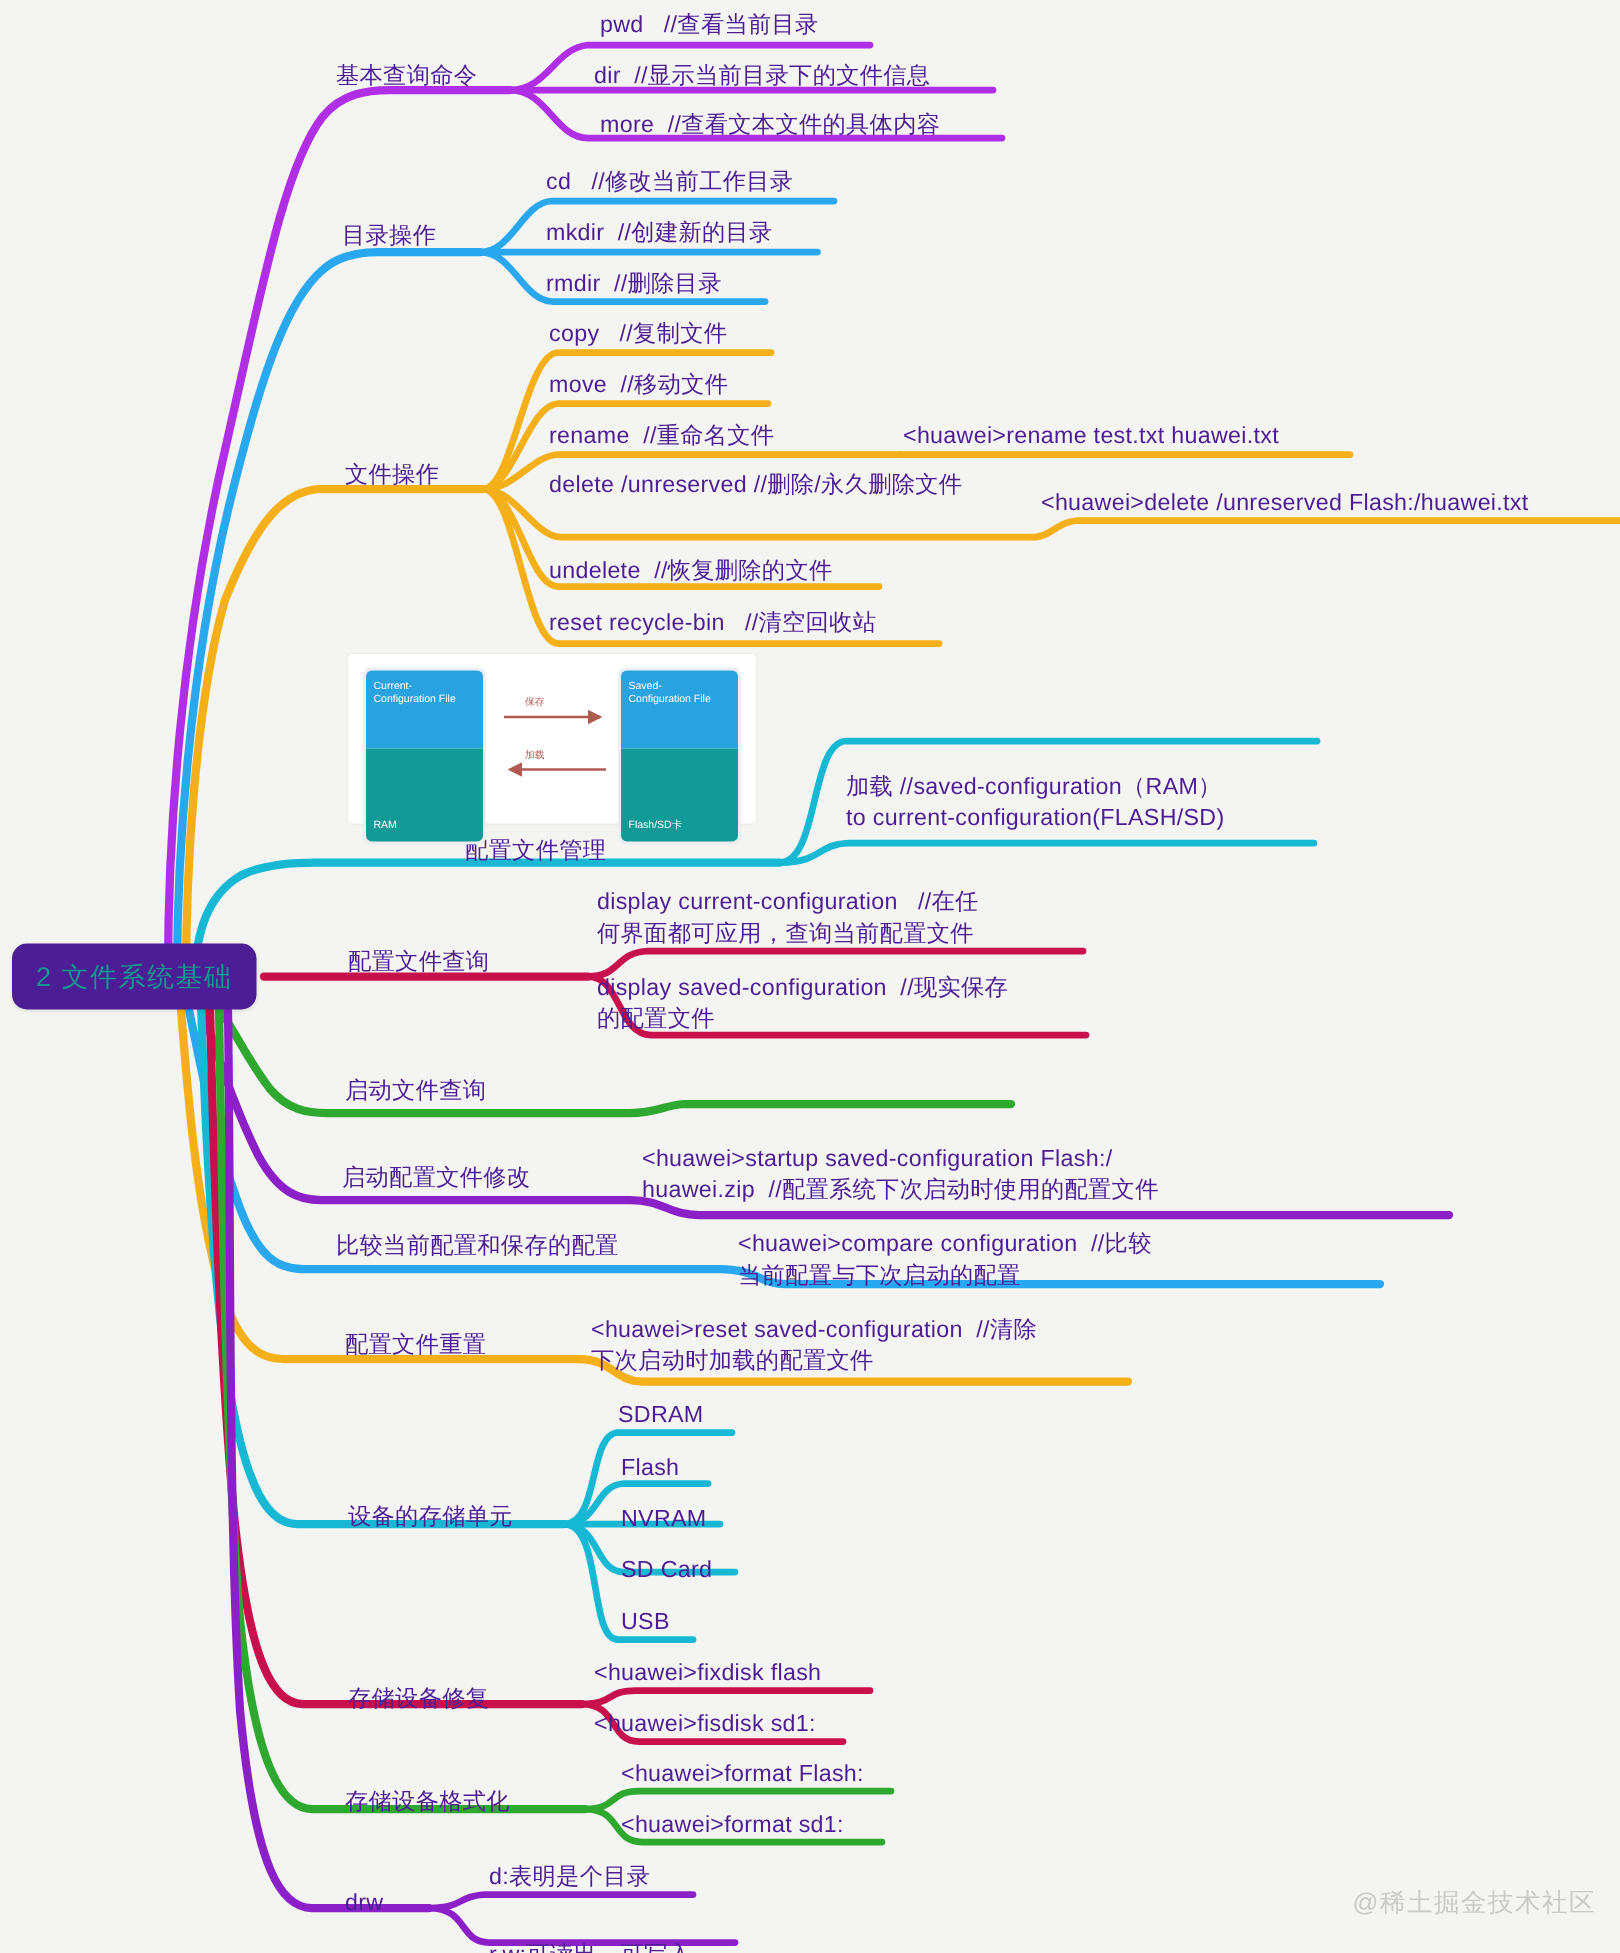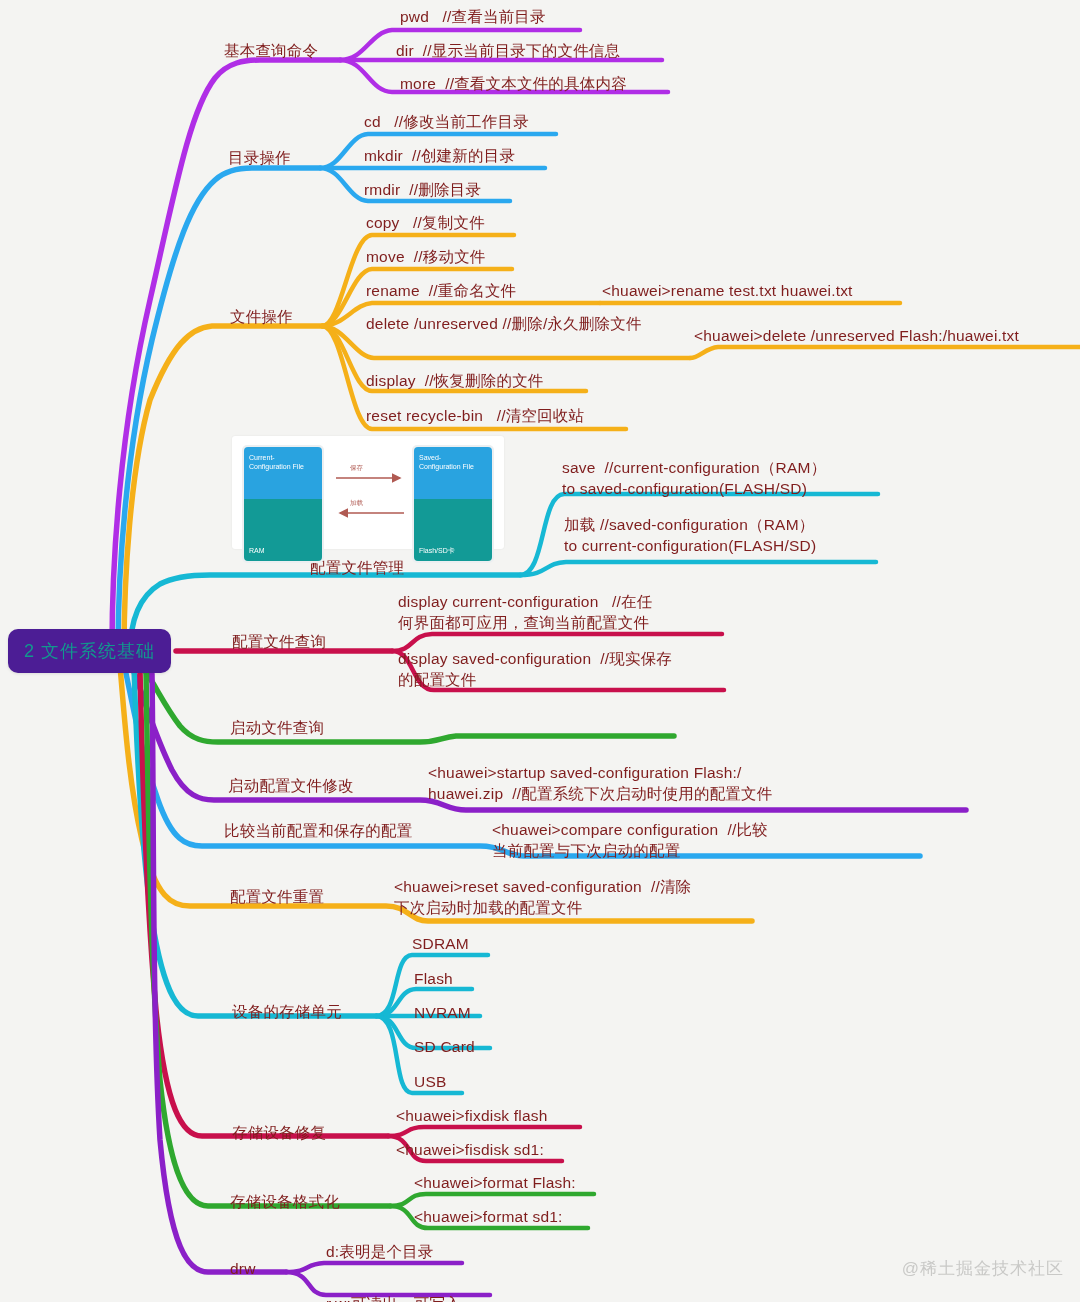--- a/index.html
+++ b/index.html
@@ -6,21 +6,21 @@
   body{
     width:1080px;height:1302px;
     background:#f4f4f2;
     font-family:"Liberation Sans","DejaVu Sans",sans-serif;
     overflow:hidden;
   }
   #map{position:relative;width:1080px;height:1302px;}
   svg#wires{position:absolute;left:0;top:0;width:1080px;height:1302px;}
   .node{
     position:absolute;
-    color:#7f1d1d;
+    color:#4c1d95;
     font-size:15.5px;
     line-height:1.38;
     white-space:pre;
     letter-spacing:.2px;
   }
   .node.wrap{white-space:normal;}
   .root{
     position:absolute;
     background:#4c1d95;
     border-radius:10px;
@@ -125,21 +125,21 @@
   <div class="node" style="left:228px;top:147px;">目录操作</div>
   <div class="node" style="left:364px;top:111px;">cd   //修改当前工作目录</div>
   <div class="node" style="left:364px;top:145px;">mkdir  //创建新的目录</div>
   <div class="node" style="left:364px;top:179px;">rmdir  //删除目录</div>
 
   <div class="node" style="left:230px;top:306px;">文件操作</div>
   <div class="node" style="left:366px;top:212px;">copy   //复制文件</div>
   <div class="node" style="left:366px;top:246px;">move  //移动文件</div>
   <div class="node" style="left:366px;top:280px;">rename  //重命名文件</div>
   <div class="node wrap" style="left:366px;top:313px;width:288px;">delete /unreserved  //删除/永久删除文件</div>
-  <div class="node" style="left:366px;top:370px;">display  //恢复删除的文件</div>
+  <div class="node" style="left:366px;top:370px;">undelete  //恢复删除的文件</div>
   <div class="node" style="left:366px;top:405px;">reset recycle-bin   //清空回收站</div>
   <div class="node" style="left:602px;top:280px;">&lt;huawei&gt;rename test.txt huawei.txt</div>
   <div class="node" style="left:694px;top:325px;">&lt;huawei&gt;delete /unreserved Flash:/huawei.txt</div>
 
   <div class="figure" style="left:232px;top:436px;width:272px;height:113px;">
     <div class="fig-col" style="left:10px;top:9px;">
       <div class="fig-top">
         <div class="fig-lbl" style="white-space:pre-line;">Current-
 Configuration File</div>
       </div>
@@ -166,22 +166,20 @@
         <marker id="ar-l" markerWidth="6" markerHeight="6" refX="5" refY="3" orient="auto">
           <path d="M0,0 L6,3 L0,6 z" fill="#b05a52"></path>
         </marker>
       </defs>
       <line x1="104" y1="42" x2="168" y2="42" stroke="#b05a52" stroke-width="1.6" marker-end="url(#ar-r)"></line>
       <line x1="172" y1="77" x2="108" y2="77" stroke="#b05a52" stroke-width="1.6" marker-end="url(#ar-l)"></line>
     </svg>
   </div>
 
   <div class="node" style="left:310px;top:557px;">配置文件管理</div>
-  <div class="node" style="left:562px;top:457px;">save  //current-configuration（RAM）
-to saved-configuration(FLASH/SD)</div>
   <div class="node" style="left:564px;top:514px;">加载 //saved-configuration（RAM）
 to current-configuration(FLASH/SD)</div>
 
   <div class="node" style="left:232px;top:631px;">配置文件查询</div>
   <div class="node" style="left:398px;top:591px;">display current-configuration   //在任
 何界面都可应用，查询当前配置文件</div>
   <div class="node" style="left:398px;top:648px;">display saved-configuration  //现实保存
 的配置文件</div>
 
   <div class="node" style="left:230px;top:717px;">启动文件查询</div>

